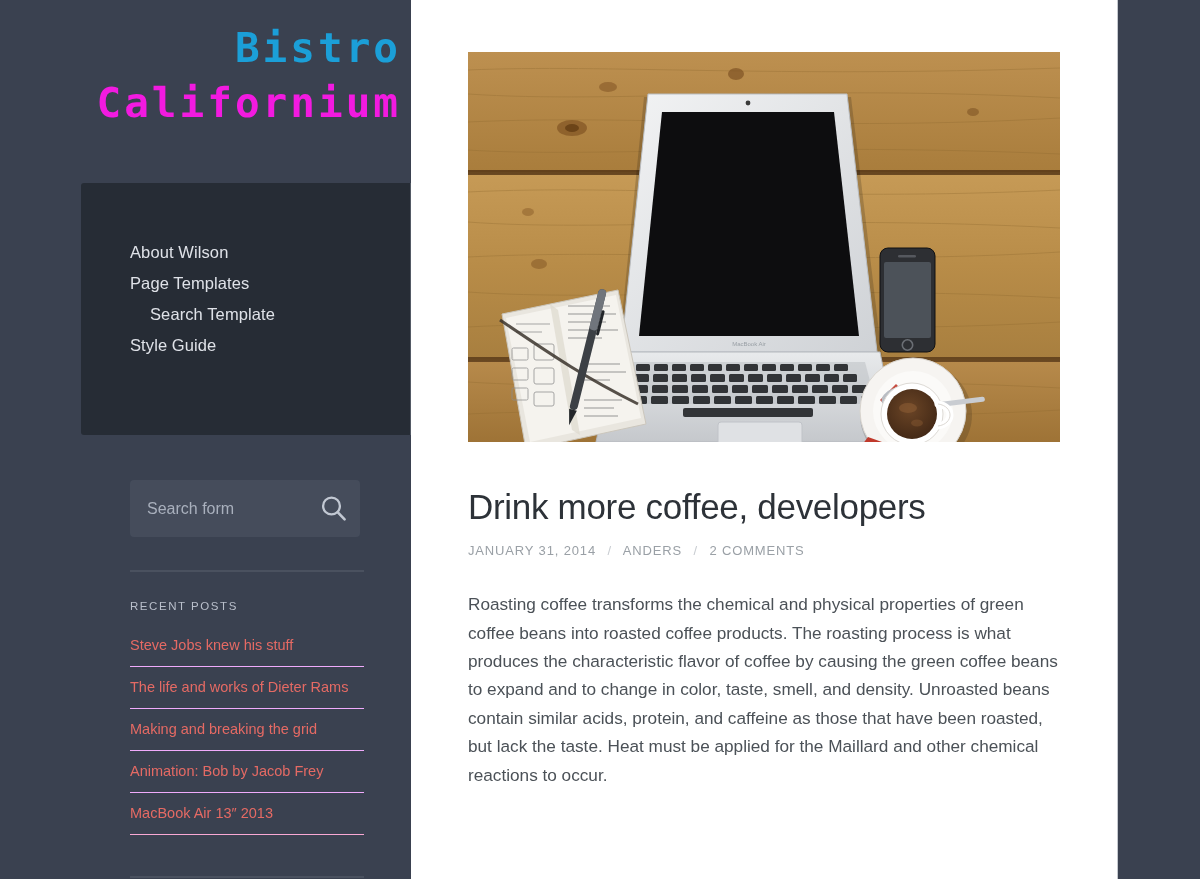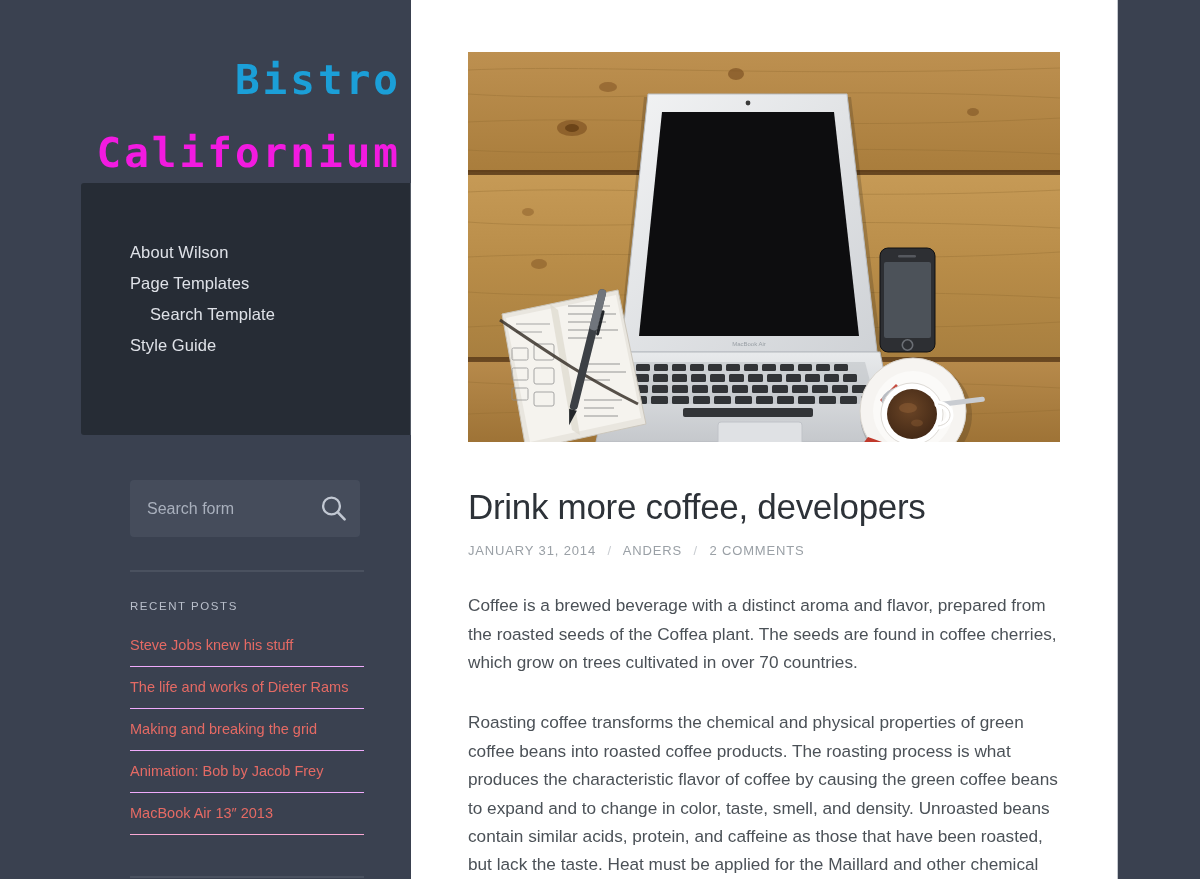--- a/index.html
+++ b/index.html
@@ -31,21 +31,20 @@
     user-select: none;
   }
   .site-title .tline {
     display: block;
     font-family: "DejaVu Sans Mono", "Liberation Mono", monospace;
     font-size: 41px;
     font-weight: 700;
     letter-spacing: 3px;
     -webkit-font-smoothing: none;
     text-rendering: geometricPrecision;
-    margin-top: 32px;
   }
   .site-title .tline1 { color: #1b9fd8; margin-bottom: 14px; }
   .site-title .tline2 { color: #f21ae0; }
 
   .nav-panel {
     position: absolute;
     left: 81px; top: 183px;
     width: 330px; height: 252px;
     background: #262c35;
     border-radius: 3px 0 0 3px;
@@ -465,21 +464,20 @@
 
       <div class="entry-meta">
         <a href="#">January 31, 2014</a>
         <span class="sep">/</span>
         <a href="#">Anders</a>
         <span class="sep">/</span>
         <a href="#">2 Comments</a>
       </div>
 
       <div class="entry-content">
-        <p class="first">Coffee is a brewed beverage with a distinct aroma and flavor, prepared from the roasted seeds of the Coffea plant. The seeds are found in coffee cherries, which grow on trees cultivated in over 70 countries.</p>
         <p>Roasting coffee transforms the chemical and physical properties of green coffee beans into roasted coffee products. The roasting process is what produces the characteristic flavor of coffee by causing the green coffee beans to expand and to change in color, taste, smell, and density. Unroasted beans contain similar acids, protein, and caffeine as those that have been roasted, but lack the taste. Heat must be applied for the Maillard and other chemical reactions to occur.</p>
       </div>
 
     </article>
   </main>
 
   <div class="content-edge"></div>
   <div class="right-strip"></div>
 
 </div>

